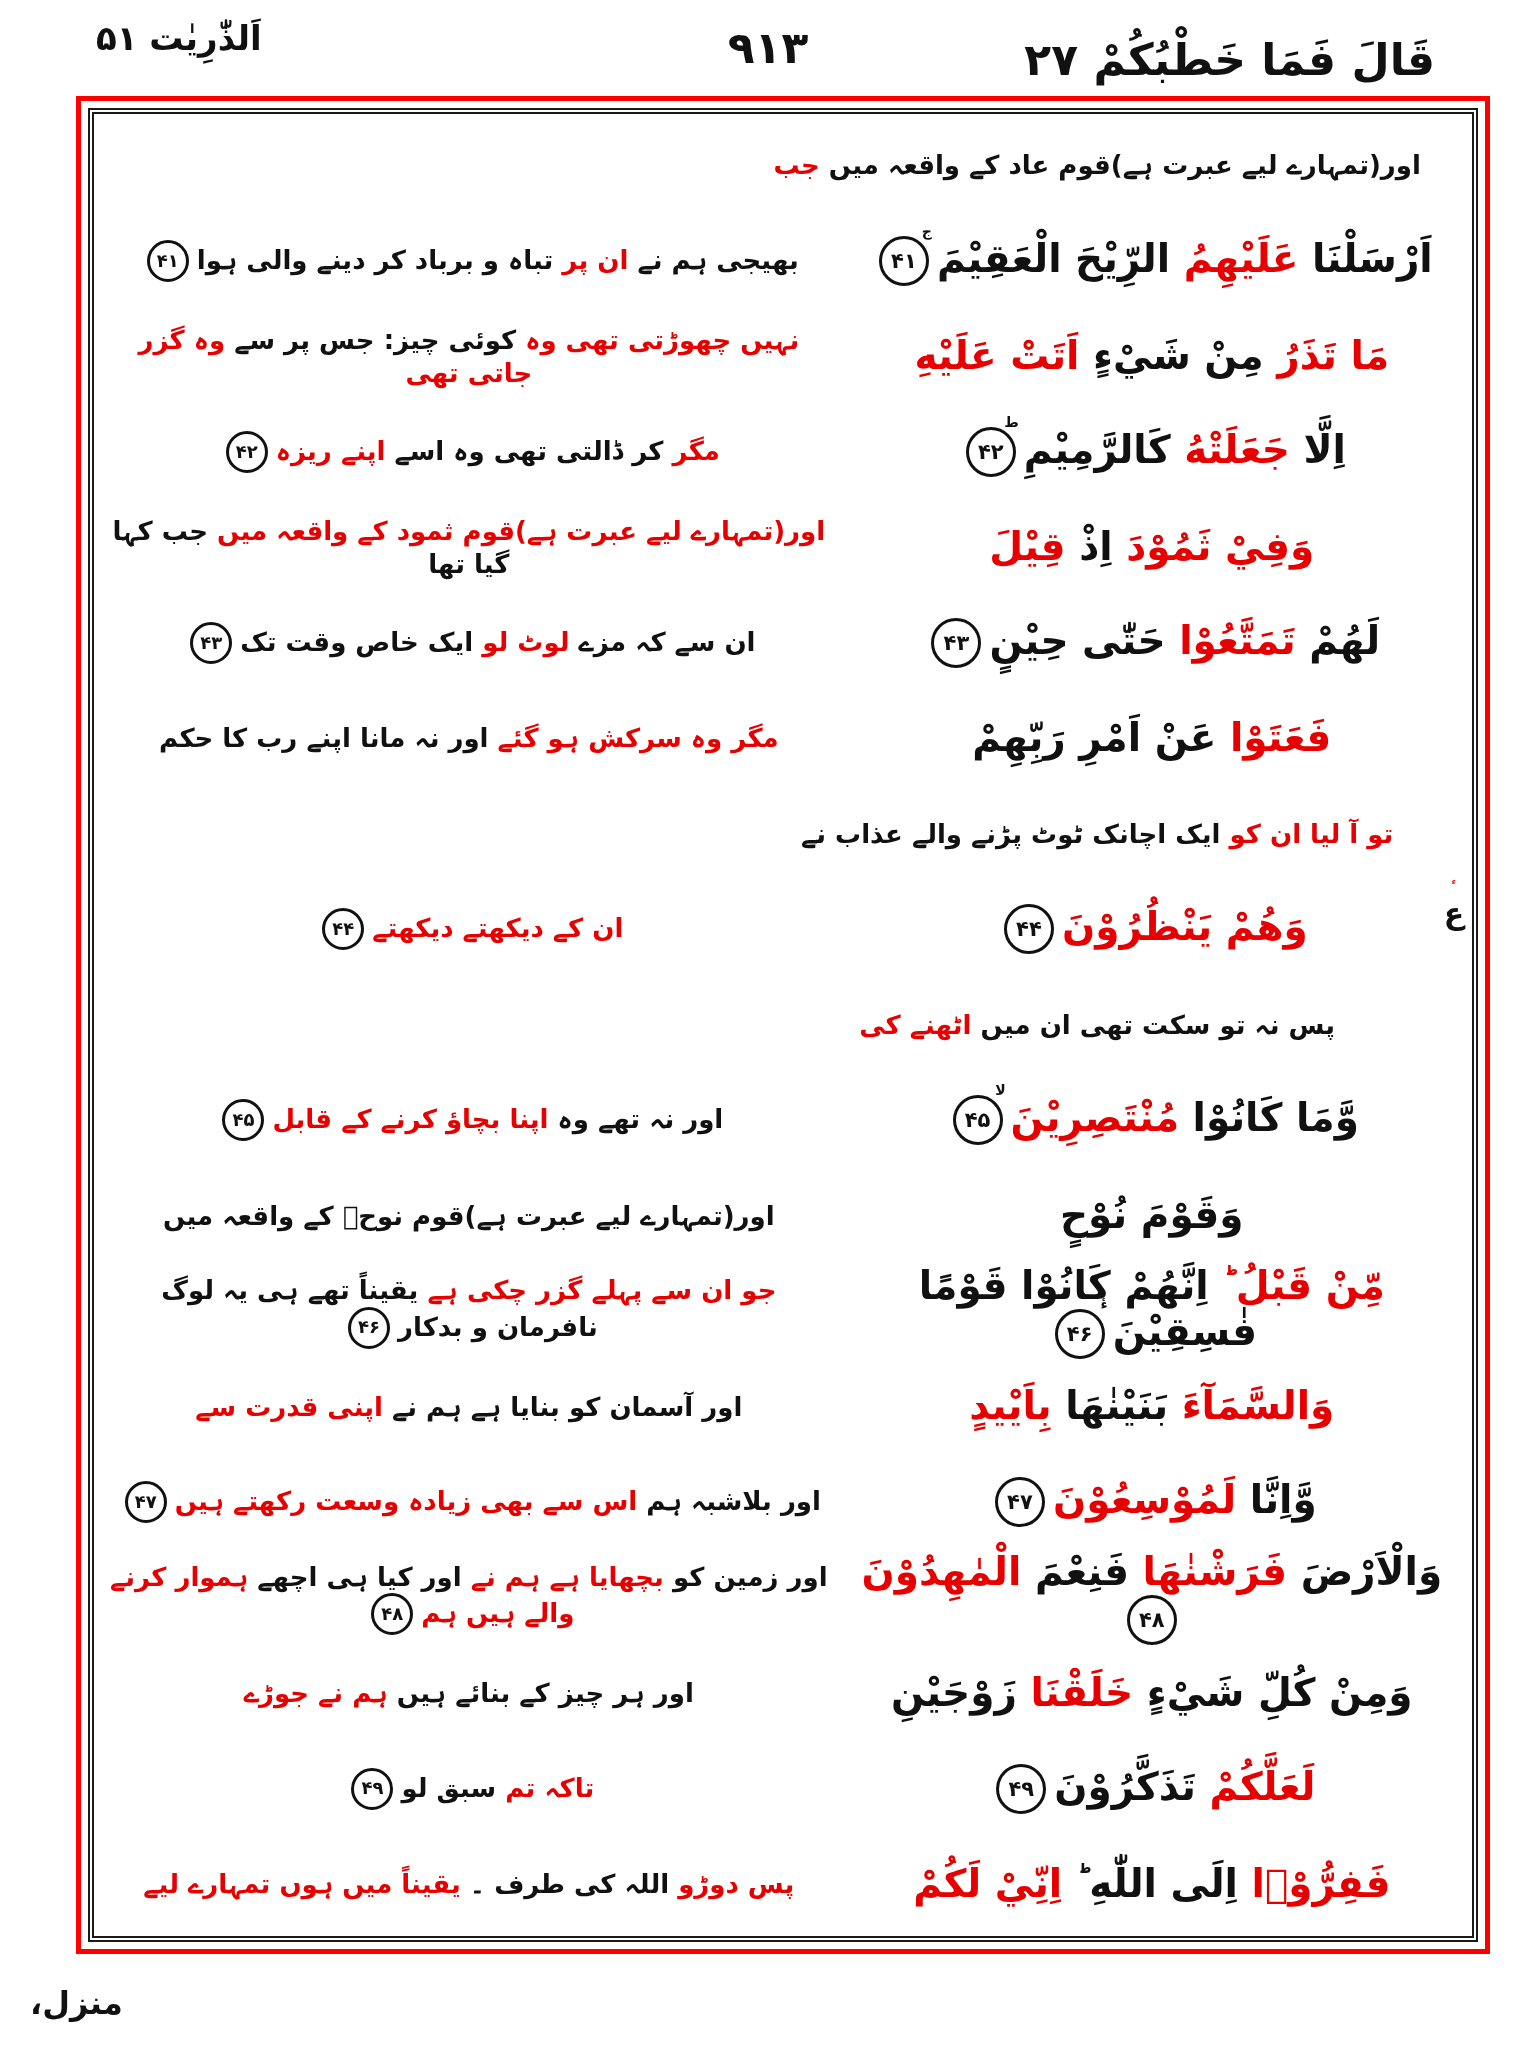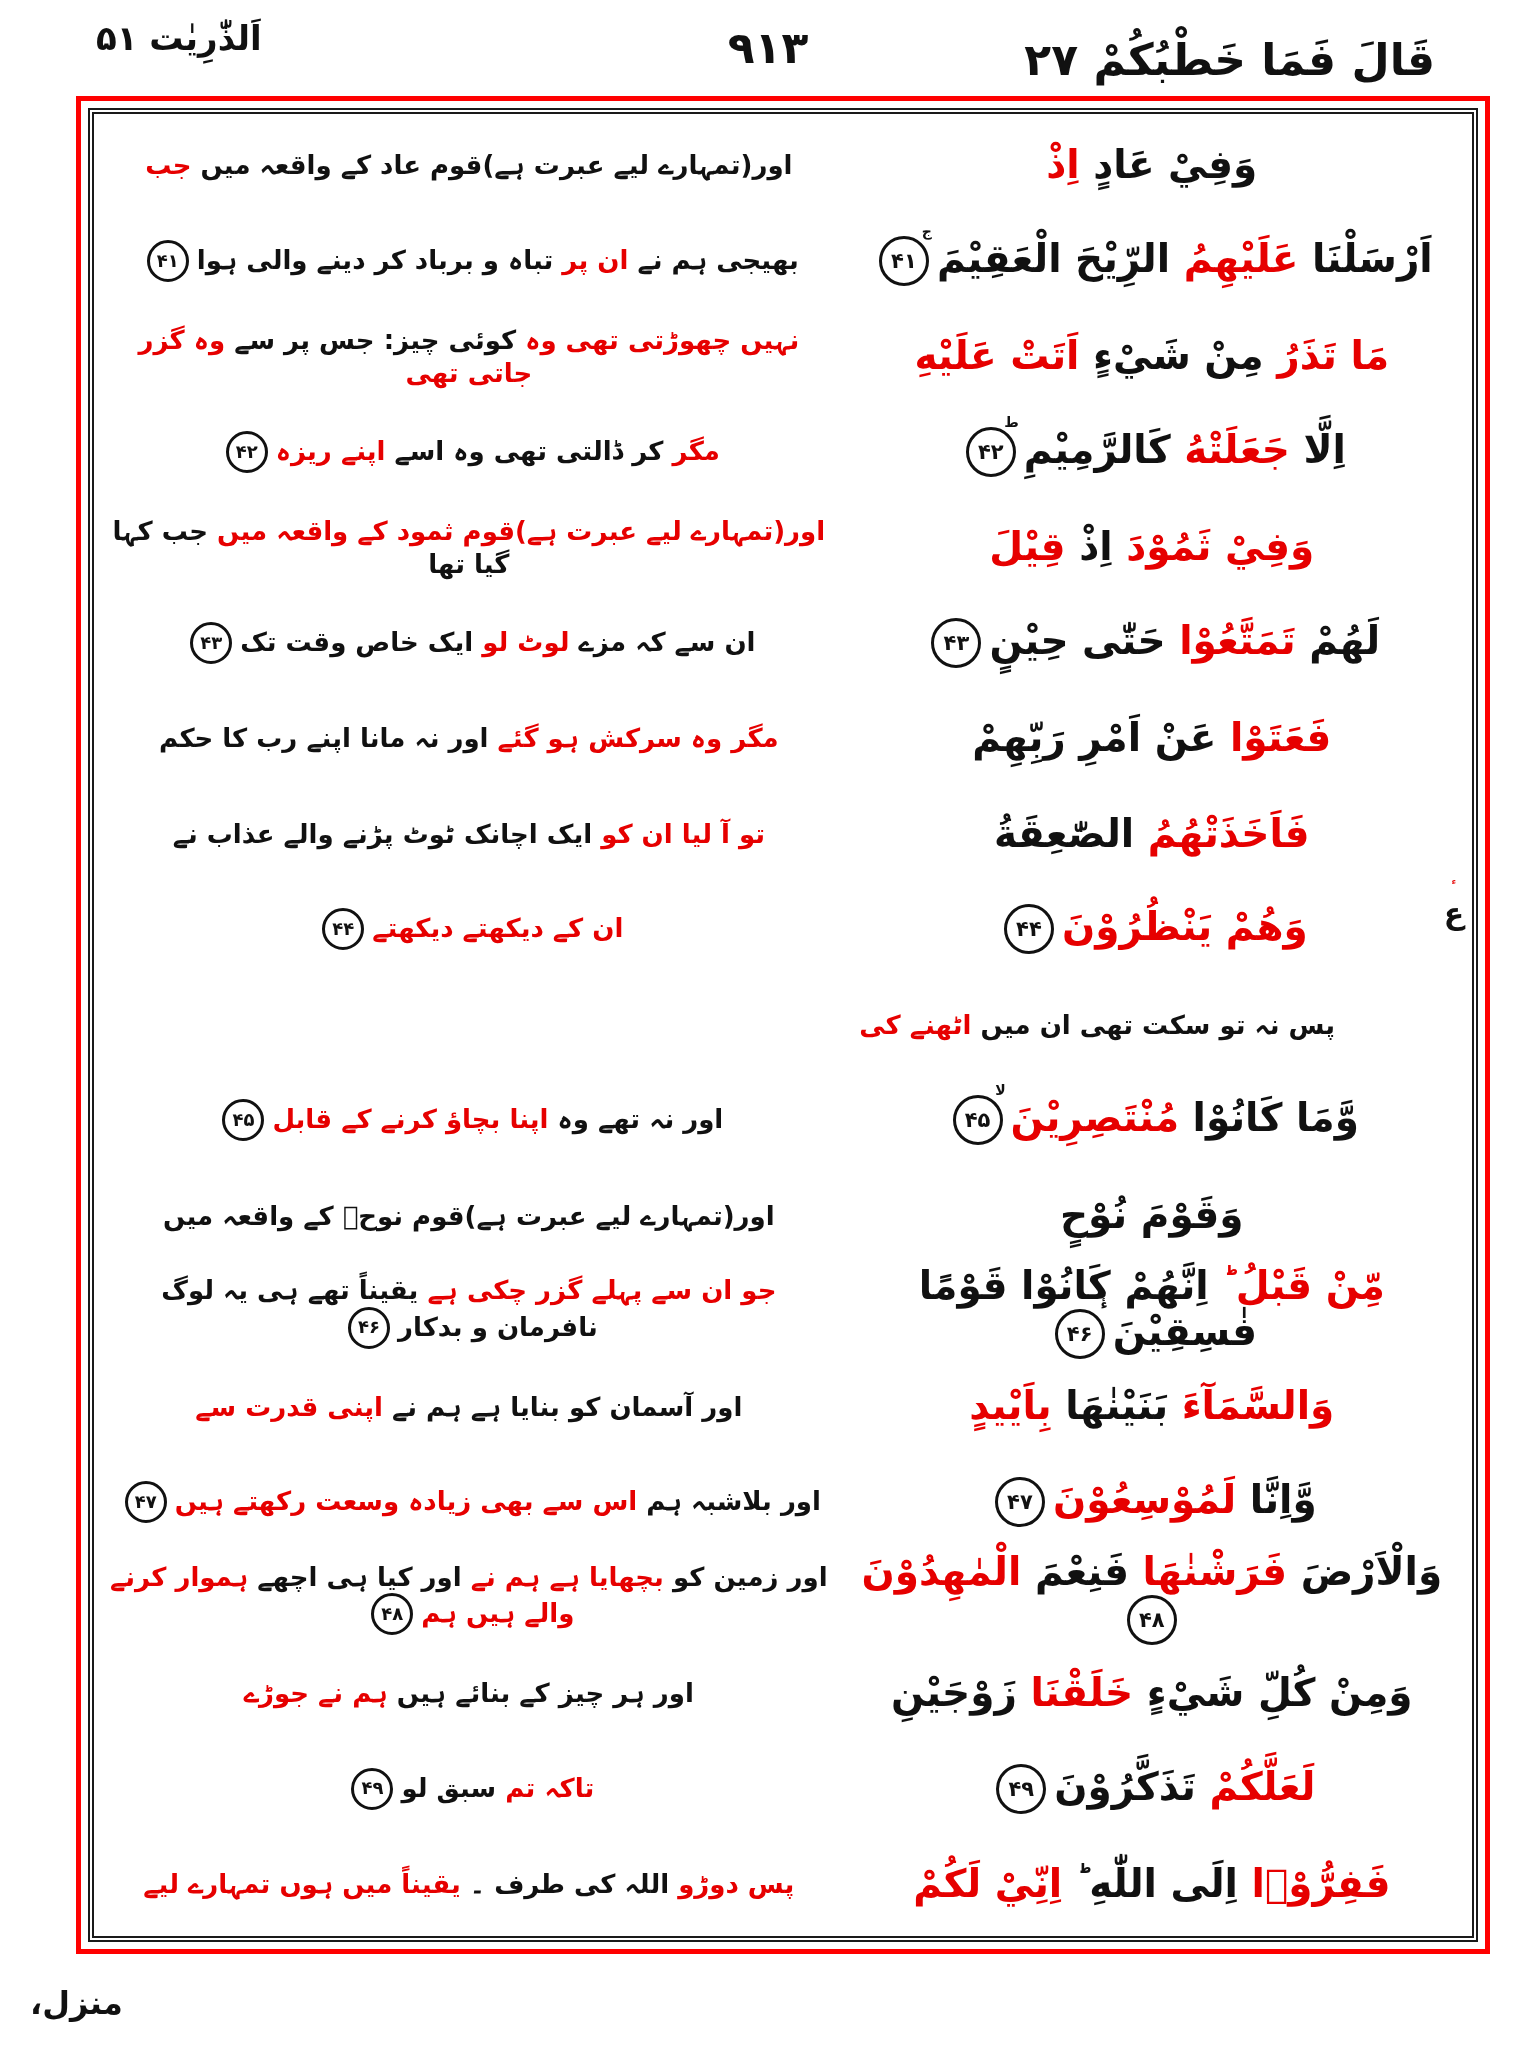--- a/index.html
+++ b/index.html
@@ -74,21 +74,20 @@
 <div class="page-header">
   <span class="hdr-surah">اَلذّٰرِيٰت ۵۱</span>
   <span class="hdr-pageno">۹۱۳</span>
   <span class="hdr-juz">قَالَ فَمَا خَطْبُكُمْ ۲۷</span>
 </div>
 
 <div class="page-frame">
   <div class="inner-frame">
     <div class="content-grid" id="content-grid">
         <div class="verse-row">
-          <div class="cell-arabic"><span class="seg-b">وَفِيْ عَادٍ </span><span class="seg-r">اِذْ</span></div>
           <div class="cell-urdu"><span class="seg-b">اور(تمہارے لیے عبرت ہے)قوم عاد کے واقعہ میں </span><span class="seg-r">جب</span></div>
         </div>
         <div class="verse-row">
           <div class="cell-arabic"><span class="seg-b">اَرْسَلْنَا </span><span class="seg-r">عَلَيْهِمُ </span><span class="seg-b">الرِّيْحَ الْعَقِيْمَ</span><span class="verse-badge ar">
               <span>۴۱</span>
               <span class="vmark">ج</span>
             </span></div>
           <div class="cell-urdu"><span class="seg-b">بھیجی ہم نے </span><span class="seg-r">ان پر </span><span class="seg-b">تباہ و برباد کر دینے والی ہوا</span><span class="verse-badge ur">
               <span>۴۱</span>
             </span></div>
@@ -116,21 +115,20 @@
             </span></div>
           <div class="cell-urdu"><span class="seg-b">ان سے کہ مزے </span><span class="seg-r">لوٹ لو </span><span class="seg-b">ایک خاص وقت تک</span><span class="verse-badge ur">
               <span>۴۳</span>
             </span></div>
         </div>
         <div class="verse-row">
           <div class="cell-arabic"><span class="seg-r">فَعَتَوْا </span><span class="seg-b">عَنْ اَمْرِ رَبِّهِمْ</span></div>
           <div class="cell-urdu"><span class="seg-r">مگر وہ سرکش ہو گئے </span><span class="seg-b">اور نہ مانا اپنے رب کا حکم</span></div>
         </div>
         <div class="verse-row">
-          <div class="cell-arabic"><span class="seg-r">فَاَخَذَتْهُمُ </span><span class="seg-b">الصّٰعِقَةُ</span></div>
           <div class="cell-urdu"><span class="seg-r">تو آ لیا ان کو </span><span class="seg-b">ایک اچانک ٹوٹ پڑنے والے عذاب نے</span></div>
         </div>
         <div class="verse-row">
           <div class="cell-arabic"><span class="seg-r">وَهُمْ يَنْظُرُوْنَ</span><span class="verse-badge ar">
               <span>۴۴</span>
             </span></div>
           <div class="cell-urdu"><span class="seg-r">ان کے دیکھتے دیکھتے</span><span class="verse-badge ur">
               <span>۴۴</span>
             </span></div>
         </div>

